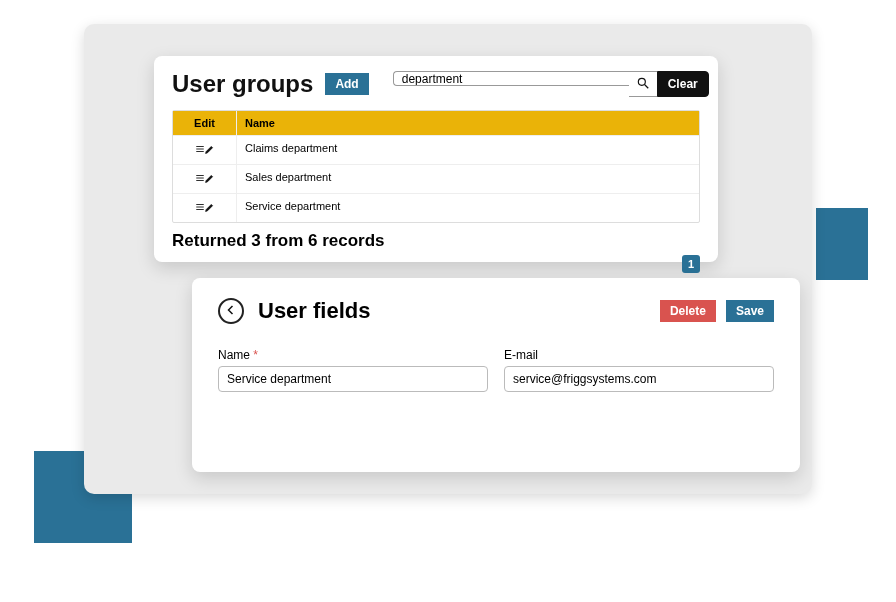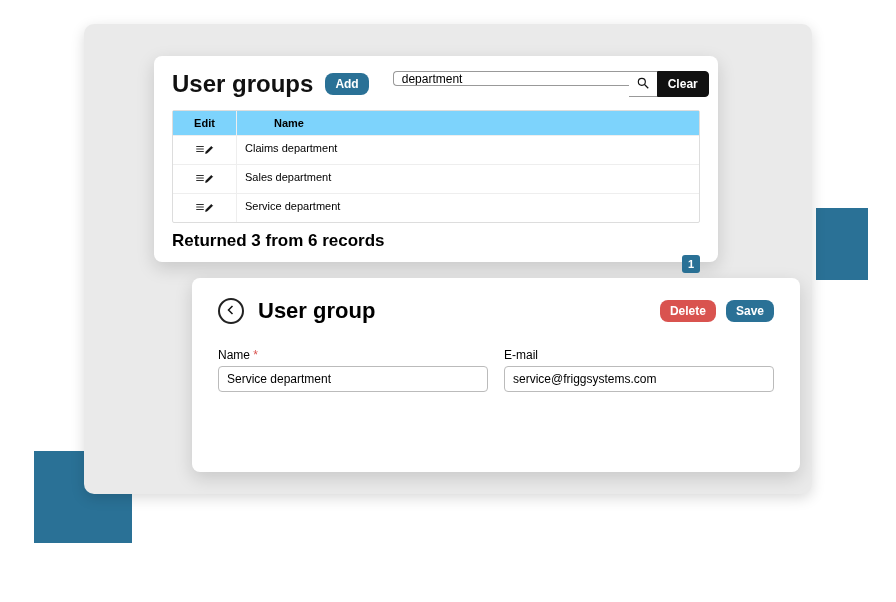--- a/index.html
+++ b/index.html
@@ -22,21 +22,21 @@
   .card {
     position: absolute; background: #fff; border-radius: 8px;
     box-shadow: 0 6px 18px rgba(0,0,0,.15);
   }
   .card.list {
     left: 154px; top: 56px; width: 564px; height: 206px; padding: 14px 18px 6px;
   }
   .list-header { display: flex; align-items: center; gap: 12px; }
   .title-lg { font-size: 24px; font-weight: 700; color: #111; flex: 0 0 auto; }
   .btn { display: inline-flex; align-items: center; justify-content: center;
-         border-radius: 8px; font-size: 12px; font-weight: 600; cursor: pointer;
+         border-radius: 0; font-size: 12px; font-weight: 600; cursor: pointer;
          border: none; padding: 4px 10px; color: #fff; }
   .btn.teal  { background: #2A7196; }
   .btn.black { background: #111; }
   .btn.red   { background: #D9534F; }
   .spacer { flex: 1 1 auto; }
 
   .search-wrap { display: flex; align-items: stretch; margin-left: auto; }
   .search-input {
     width: 236px; height: 15px; border: 1px solid #999; border-right: none;
     border-radius: 4px 0 0 4px; padding: 0 8px; font-size: 12px; outline: none;
@@ -44,21 +44,21 @@
   .search-btn {
     width: 28px; height: 26px; background: #fff; border: 1px solid #999; border-left: none; border-right: none;
     display: inline-flex; align-items: center; justify-content: center;
     cursor: pointer;
   }
   .clear-btn { height: 26px; border-radius: 0 4px 4px 0; border: 1px solid #111; }
 
   
   .tbl { margin-top: 12px; border: 1px solid #ddd; border-radius: 2px; }
   .tbl-head, .tbl-row { display: flex; align-items: stretch; }
-  .tbl-head { background: #7dd3fc; font-weight: 700; font-size: 11px; gap: 29px; }
+  .tbl-head { background: #eab308; font-weight: 700; font-size: 11px; }
   .cell { padding: 6px 8px; font-size: 11px; border-top: 1px solid #eee; }
   .tbl-head .cell { border-top: none; }
   .cell.edit { width: 64px; text-align: center; border-right: 1px solid #eee; display:flex; align-items:center; justify-content:center; }
   .cell.name { flex: 1; }
   .returned { font-size: 17px; font-weight: 700; margin-top: 8px; }
   .pager { display: flex; justify-content: flex-end; margin-top: 4px; }
   .page-badge { background: #2A7196; color: #fff; font-size: 11px; font-weight: 700;
                 width: 18px; height: 18px; border-radius: 3px;
                 display: inline-flex; align-items: center; justify-content: center; }
 
@@ -173,21 +173,21 @@
 
   <div class="card detail">
     <div class="detail-header">
       <span class="back-circle">
         <span>
           <svg viewBox="0 0 24 24" fill="none" stroke="#111" stroke-width="3">
             <polyline points="15 4 7 12 15 20"></polyline>
           </svg>
         </span>
       </span>
-      <div class="title-xl">User group</div>
+      <div class="title-xl">User fields</div>
       <div class="detail-actions">
         <button class="btn red">Delete</button>
         <button class="btn teal">Save</button>
       </div>
     </div>
 
     <div class="form-row">
       <div class="field">
         <label>
           <span>Name</span>

